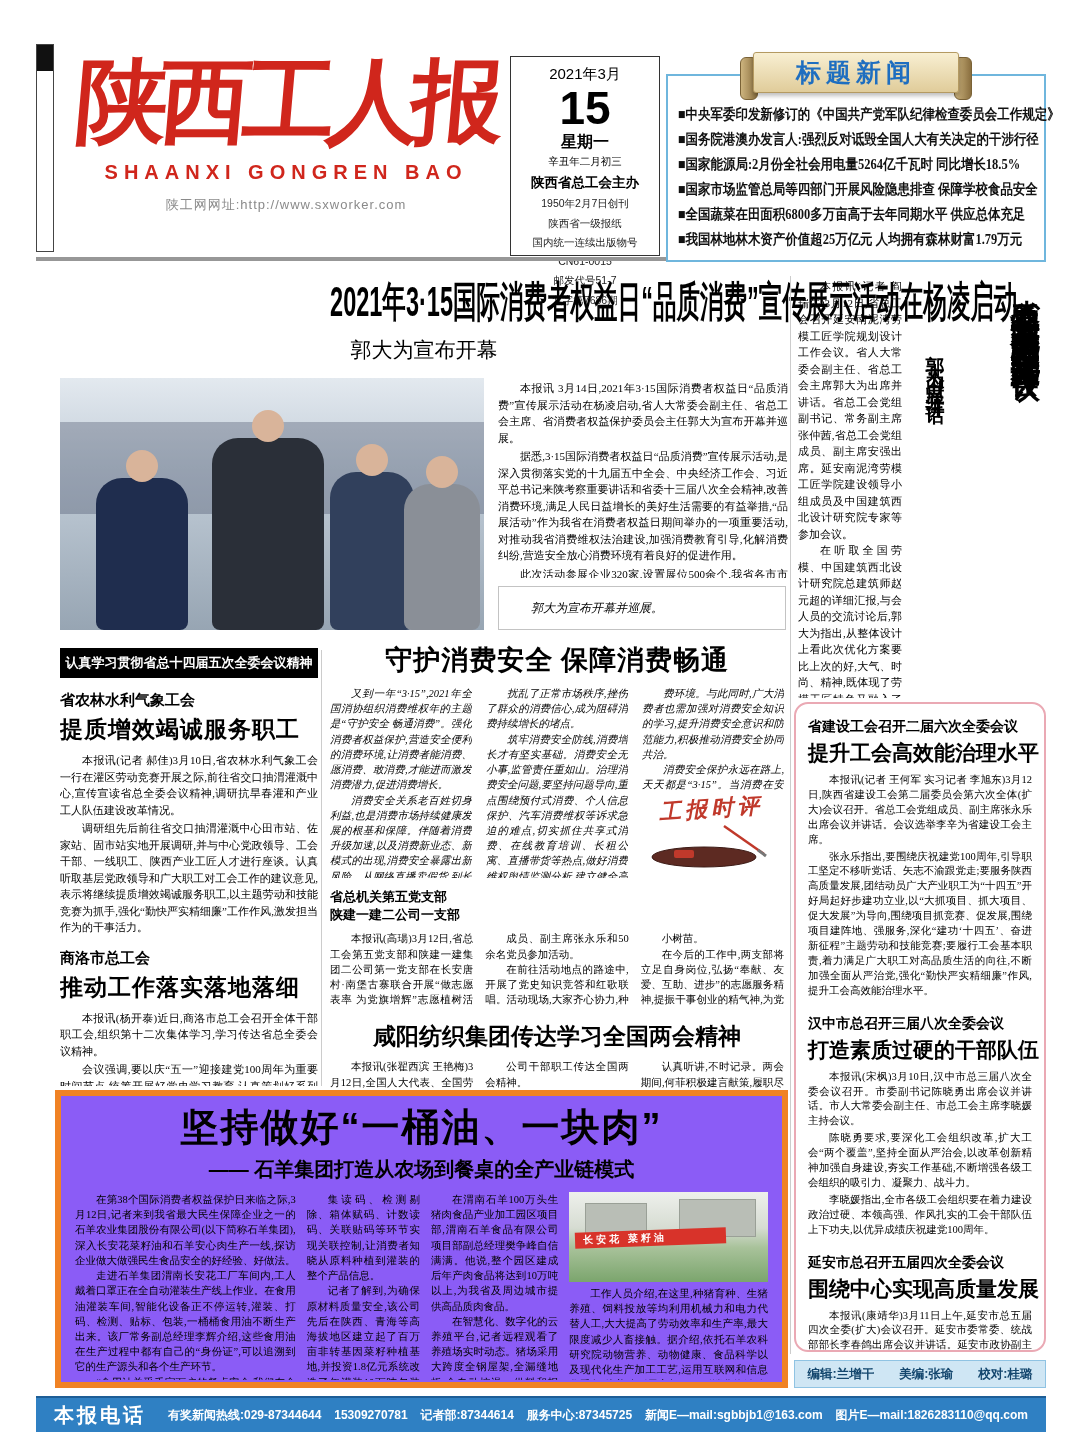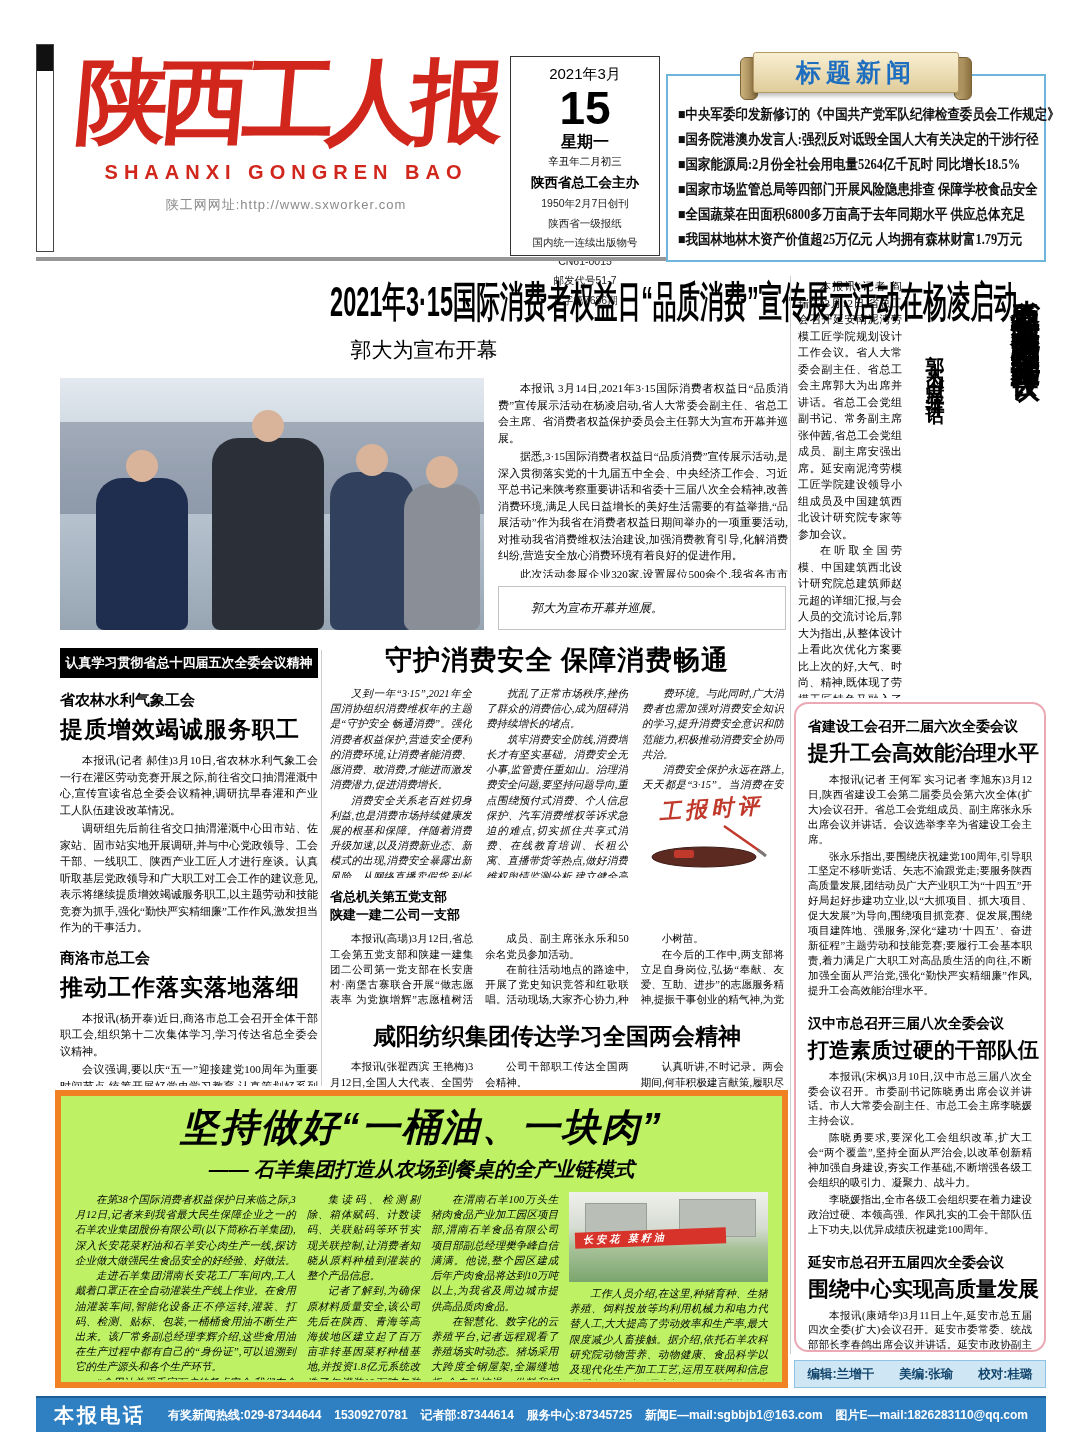--- a/index.html
+++ b/index.html
@@ -79,21 +79,21 @@
   .tree-kicker{font-size:13px;font-weight:bold;line-height:1.4;white-space:nowrap;}
   .tree-title{font-size:25px;font-weight:900;margin-left:14px;white-space:nowrap;}
   .cols3{display:flex;gap:12px;margin-top:7px;overflow:hidden;}
   .cols3 .c{flex:1;overflow:hidden;}
   .cols3 p{font-family:"Liberation Serif",serif;font-size:10.5px;line-height:1.45;text-align:justify;text-indent:2em;margin:0;}
   .tree-cols{height:78px;}
   .tx-title{font-size:23px;font-weight:900;text-align:center;margin-top:12px;}
   .tx-cols{height:66px;}
 
   
-  .shiyang{position:absolute;left:55px;top:1090px;width:733px;height:298px;border:6px solid #f08224;box-sizing:border-box;background:#bef264;padding:6px 14px;font-style:italic;}
+  .shiyang{position:absolute;left:55px;top:1090px;width:733px;height:298px;border:6px solid #f08224;box-sizing:border-box;background:#8b5cf6;padding:6px 14px;}
   .sy-title{font-size:38px;font-weight:900;text-align:center;letter-spacing:2px;}
   .sy-sub{font-size:20px;font-weight:bold;text-align:center;margin-top:3px;}
   .sy-cols{display:flex;gap:11px;margin-top:9px;height:188px;overflow:hidden;}
   .sy-cols p{font-family:"Liberation Serif",serif;font-size:10.5px;line-height:1.45;text-align:justify;text-indent:2em;margin:0;}
   .sy-c1{width:222px}.sy-c2{width:114px}.sy-c3{width:128px}.sy-c4{width:200px}
   .sy-photo{position:relative;width:100%;height:90px;margin-bottom:4px;overflow:hidden;background:linear-gradient(180deg,#eef0ec 0%,#d6dcd2 40%,#a8c29a 62%,#7ba56d 100%);}
   .machine{position:absolute;background:#b9beb6;border:1px solid #9aa097;}
   .sy-banner{position:absolute;left:3%;top:42%;width:72%;height:16px;background:#d8332a;transform:rotate(-2deg);color:#fff;font-size:10px;font-weight:bold;display:flex;align-items:center;padding-left:8px;letter-spacing:3px;}
 
   

